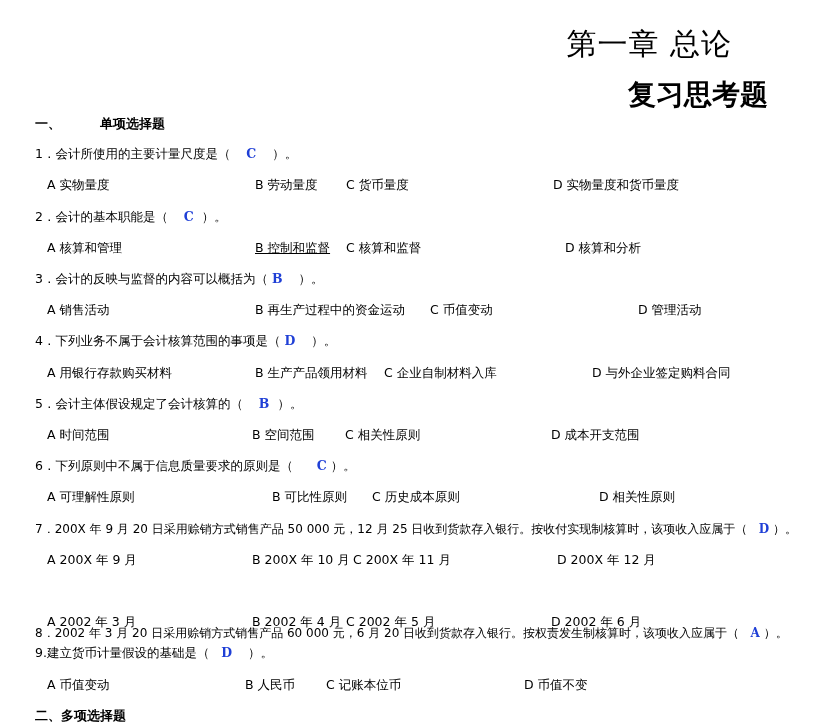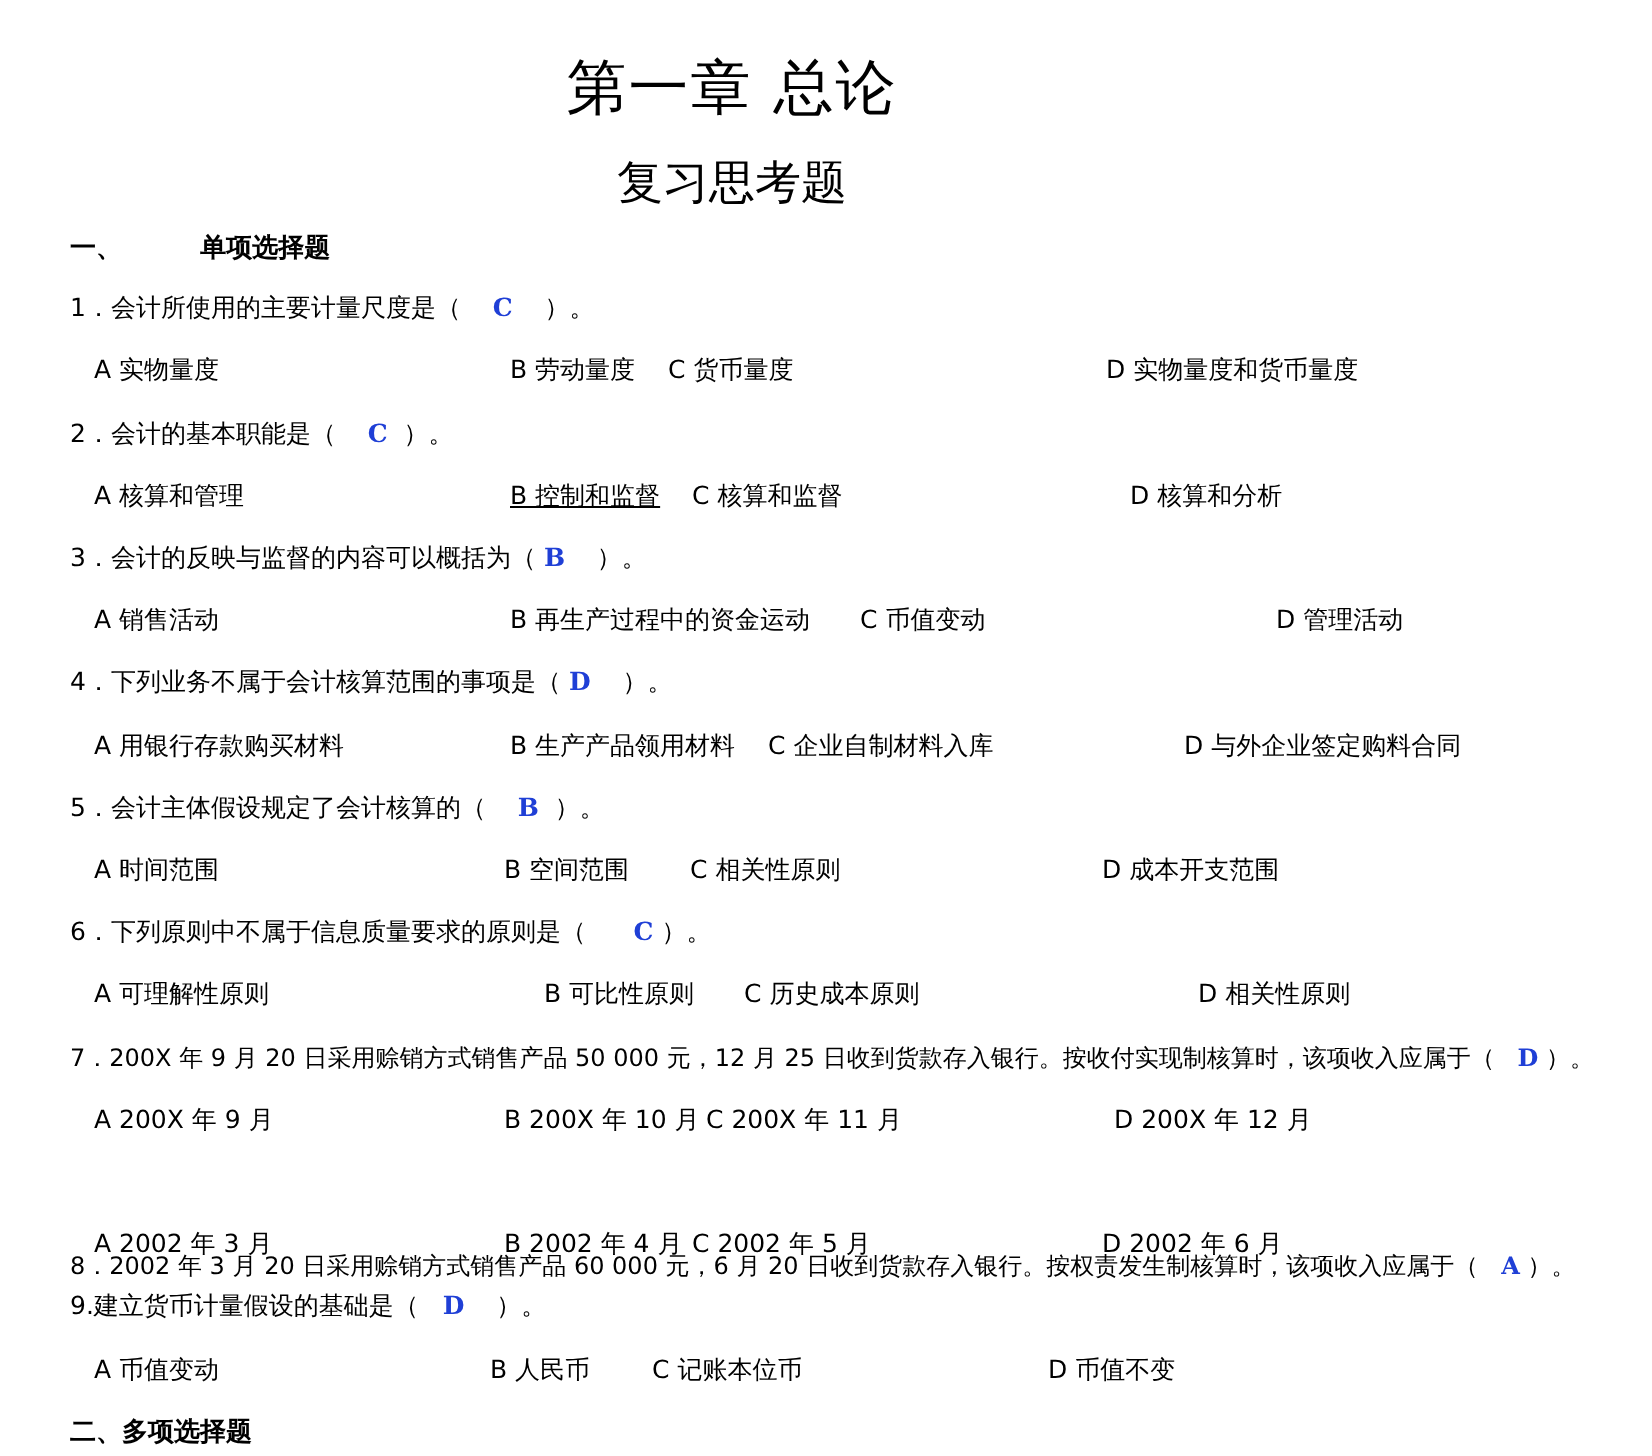--- a/index.html
+++ b/index.html
@@ -1,25 +1,25 @@
 <!DOCTYPE html>
 <html><head>
 <meta charset="utf-8">
 <style>
   html, body { margin: 0; padding: 0; background: #ffffff; }
   body {
     width: 826px; height: 728px; overflow: hidden; position: relative;
     font-family: "DejaVu Sans", sans-serif; color: #000;
   }
   .title {
-    position: absolute; left: 0; width: 732px; text-align: center;
+    position: absolute; left: 0; width: 732px; text-align: right;
     font-family: "DejaVu Serif", serif;
   }
   .t1 { top: 24px; font-size: 30px; letter-spacing: 1px; }
-  .t2 { top: 76px; font-size: 23px; font-weight: normal; }
+  .t2 { top: 76px; font-size: 28px; font-weight: bold; padding-left: 36px; }
   .section {
     position: absolute; left: 35px; font-size: 13px; font-weight: bold;
   }
   .q {
     position: absolute; left: 35px; font-size: 12.5px; white-space: nowrap;
   }
   .ans { color: #1f3fd6; font-weight: bold; font-family: "DejaVu Serif", serif; }
   .opt { position: absolute; font-size: 12.5px; white-space: nowrap; }
 </style>
 </head>
@@ -32,21 +32,21 @@
   <span>一、</span>
   <span style="display:inline-block;width:30px;"></span>
   <span>单项选择题</span>
 </div>
 
 <div class="q" style="top:146px;">
   <span>1．会计所使用的主要计量尺度是（</span>&nbsp;&nbsp;&nbsp;&nbsp;<span class="ans">C</span>&nbsp;&nbsp;&nbsp;&nbsp;<span>）。</span>
 </div>
 <div class="opt" style="top:177px;left:47px;">A 实物量度</div>
 <div class="opt" style="top:177px;left:255px;">B 劳动量度</div>
-<div class="opt" style="top:177px;left:334px;">C 货币量度</div>
+<div class="opt" style="top:177px;left:346px;">C 货币量度</div>
 <div class="opt" style="top:177px;left:553px;">D 实物量度和货币量度</div>
 
 <div class="q" style="top:209px;">
   <span>2．会计的基本职能是（</span>&nbsp;&nbsp;&nbsp;&nbsp;<span class="ans">C</span>&nbsp;&nbsp;<span>）。</span>
 </div>
 <div class="opt" style="top:240px;left:47px;">A 核算和管理</div>
 <div class="opt" style="top:240px;left:255px;text-decoration:underline;">B 控制和监督</div>
 <div class="opt" style="top:240px;left:346px;">C 核算和监督</div>
 <div class="opt" style="top:240px;left:565px;">D 核算和分析</div>
 

